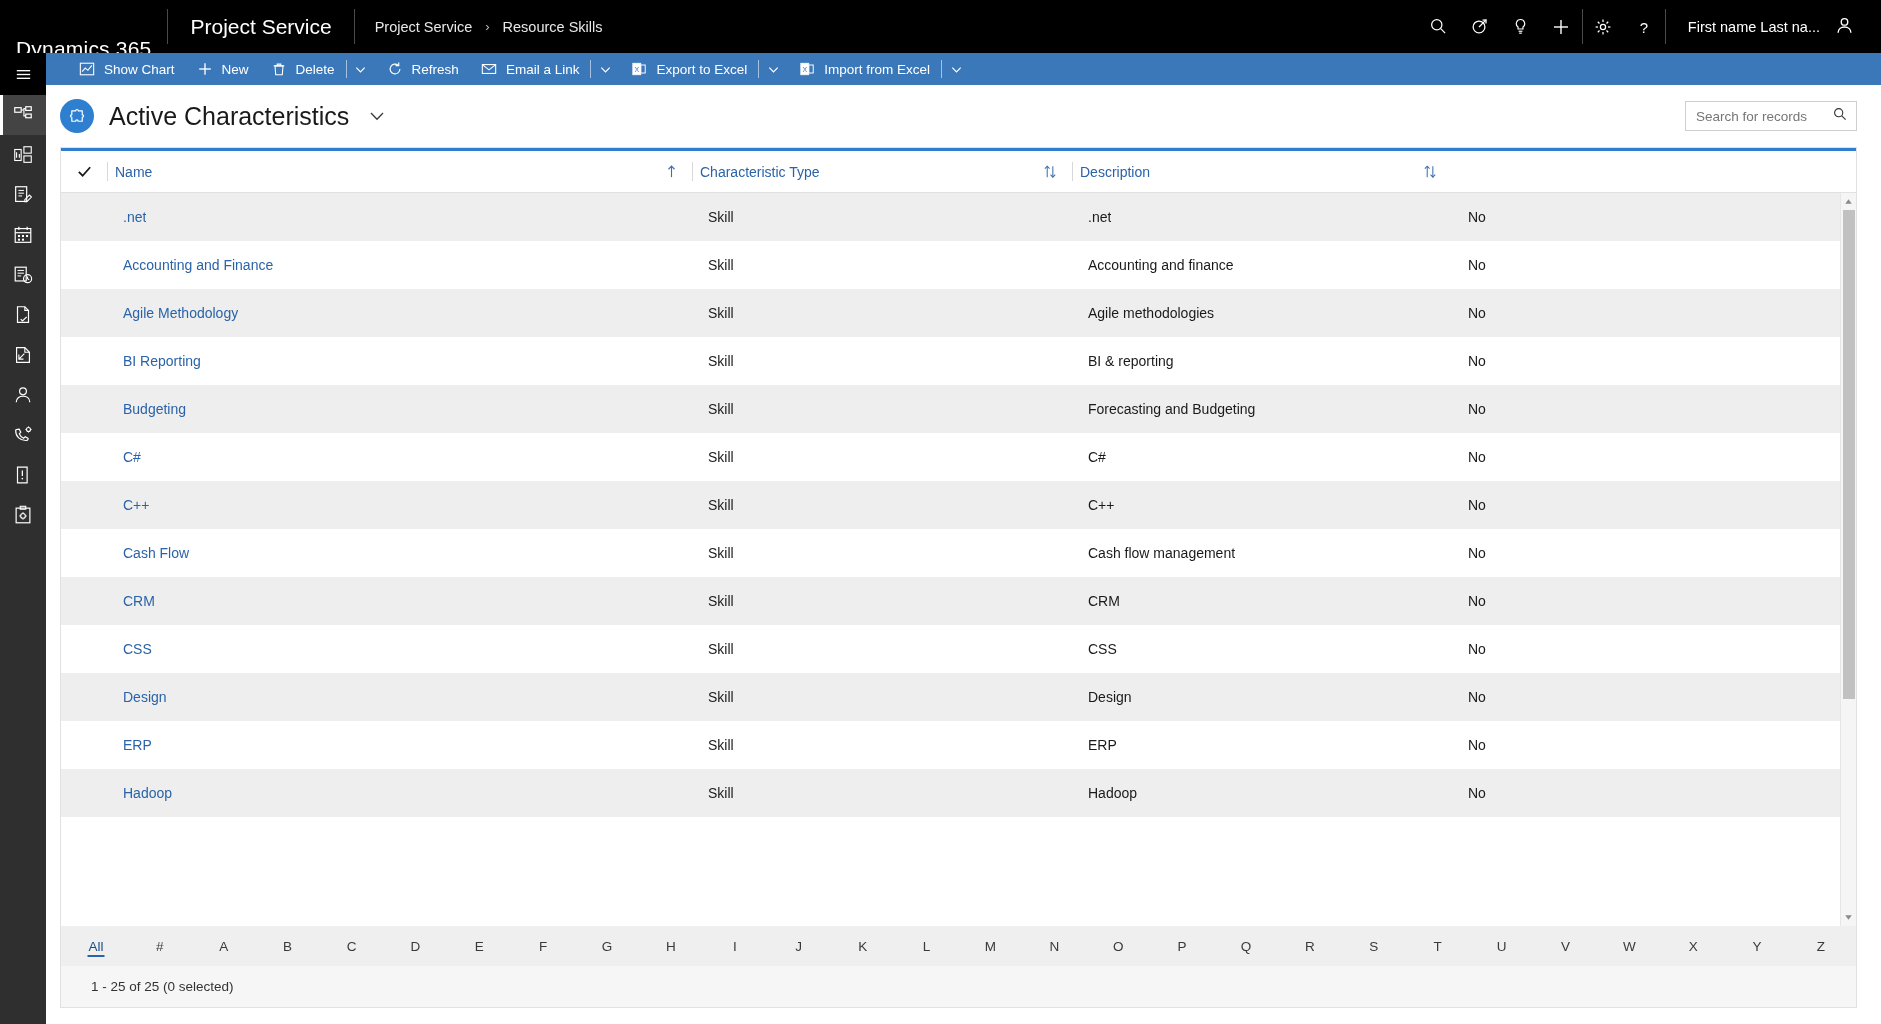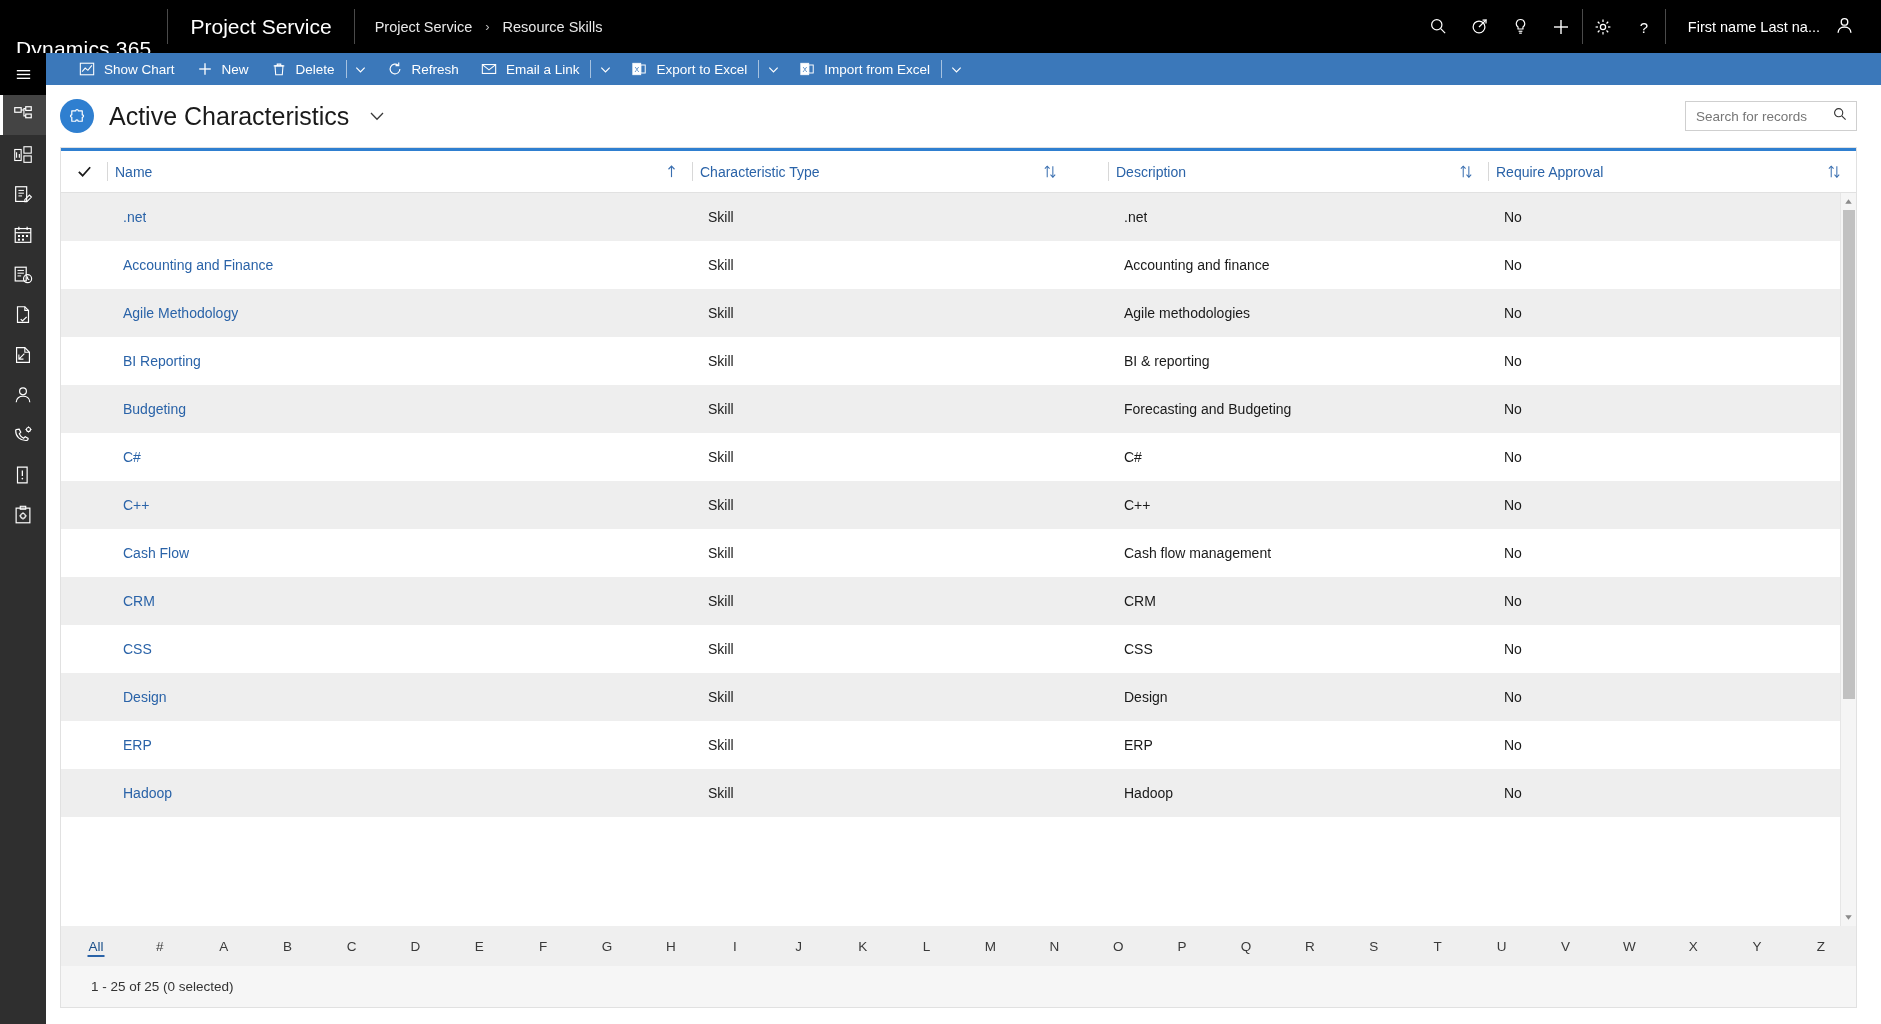--- a/index.html
+++ b/index.html
@@ -128,21 +128,21 @@
   .hcell + .hcell::before {
     content: ""; position: absolute; left: 0; top: 11px; bottom: 11px;
     width: 1px; background: #d8d8d8;
   }
   .hcell-check {
     flex: 0 0 46px; display: flex; align-items: center; justify-content: center;
     padding-left: 0; color: #1a1a1a;
   }
   .col-name { flex: 0 0 585px; }
   .col-type { flex: 0 0 380px; }
-  .col-desc { flex: 0 0 380px; margin-left: 36px; }
+  .col-desc { flex: 0 0 380px; }
   .col-appr { flex: 1 1 auto; }
 
   .grid-body { flex: 1 1 auto; min-height: 0; position: relative; overflow: hidden; }
   .rows { position: absolute; inset: 0 16px 0 0; }
   .row {
     height: 48px; display: flex; align-items: stretch; background: #fff;
   }
   .row.alt { background: #eeeeee; }
   .cell {
     display: flex; align-items: center; padding-left: 16px;
@@ -546,31 +546,20 @@
             <span class="htext">Description</span>
             <span class="sorticon">
               <svg width="15" height="15" viewBox="0 0 16 16">
                   <line x1="4.5" y1="14" x2="4.5" y2="2.5" stroke="#3a6fb0" stroke-width="1.1"></line>
                   <polyline points="2,5 4.5,2.3 7,5" fill="none" stroke="#3a6fb0" stroke-width="1.1"></polyline>
                   <line x1="10.5" y1="2.5" x2="10.5" y2="14" stroke="#3a6fb0" stroke-width="1.1"></line>
                   <polyline points="8,11.3 10.5,14 13,11.3" fill="none" stroke="#3a6fb0" stroke-width="1.1"></polyline>
                 </svg>
             </span>
           </div>
-          <div class="hcell col-appr">
-            <span class="htext">Require Approval</span>
-            <span class="sorticon">
-              <svg width="15" height="15" viewBox="0 0 16 16">
-                  <line x1="4.5" y1="14" x2="4.5" y2="2.5" stroke="#3a6fb0" stroke-width="1.1"></line>
-                  <polyline points="2,5 4.5,2.3 7,5" fill="none" stroke="#3a6fb0" stroke-width="1.1"></polyline>
-                  <line x1="10.5" y1="2.5" x2="10.5" y2="14" stroke="#3a6fb0" stroke-width="1.1"></line>
-                  <polyline points="8,11.3 10.5,14 13,11.3" fill="none" stroke="#3a6fb0" stroke-width="1.1"></polyline>
-                </svg>
-            </span>
-          </div>
         </div>
 
         <div class="grid-body">
           <div class="rows" id="rows-container">
               <div class="row alt">
                 <div class="cell cell-check"></div>
                 <div class="cell col-name link">
                   <span>.net</span>
                 </div>
                 <div class="cell col-type">

